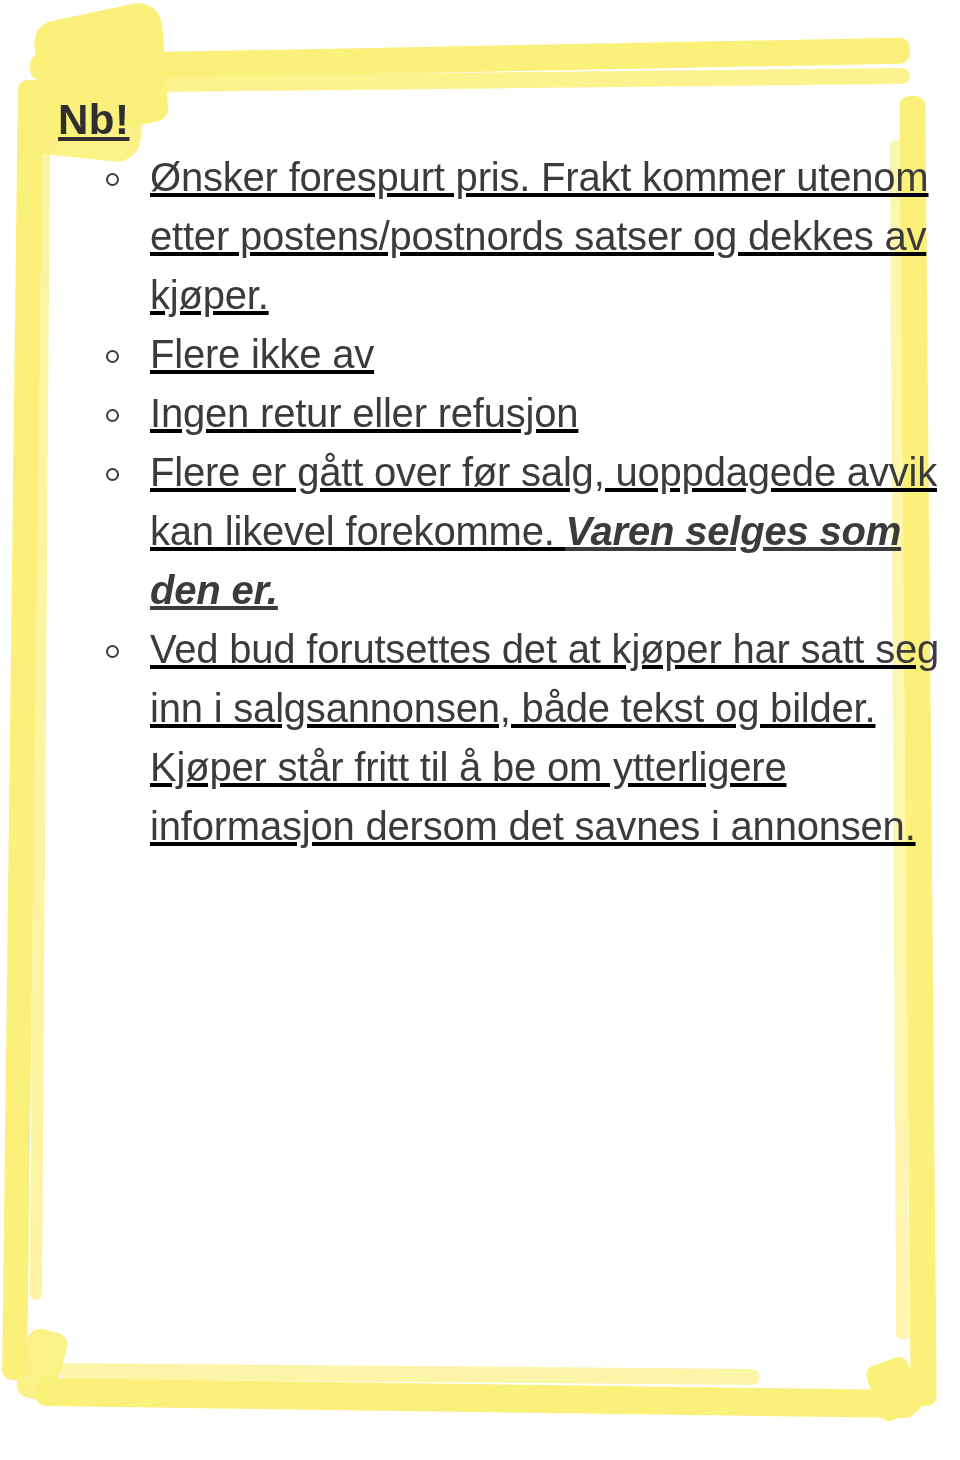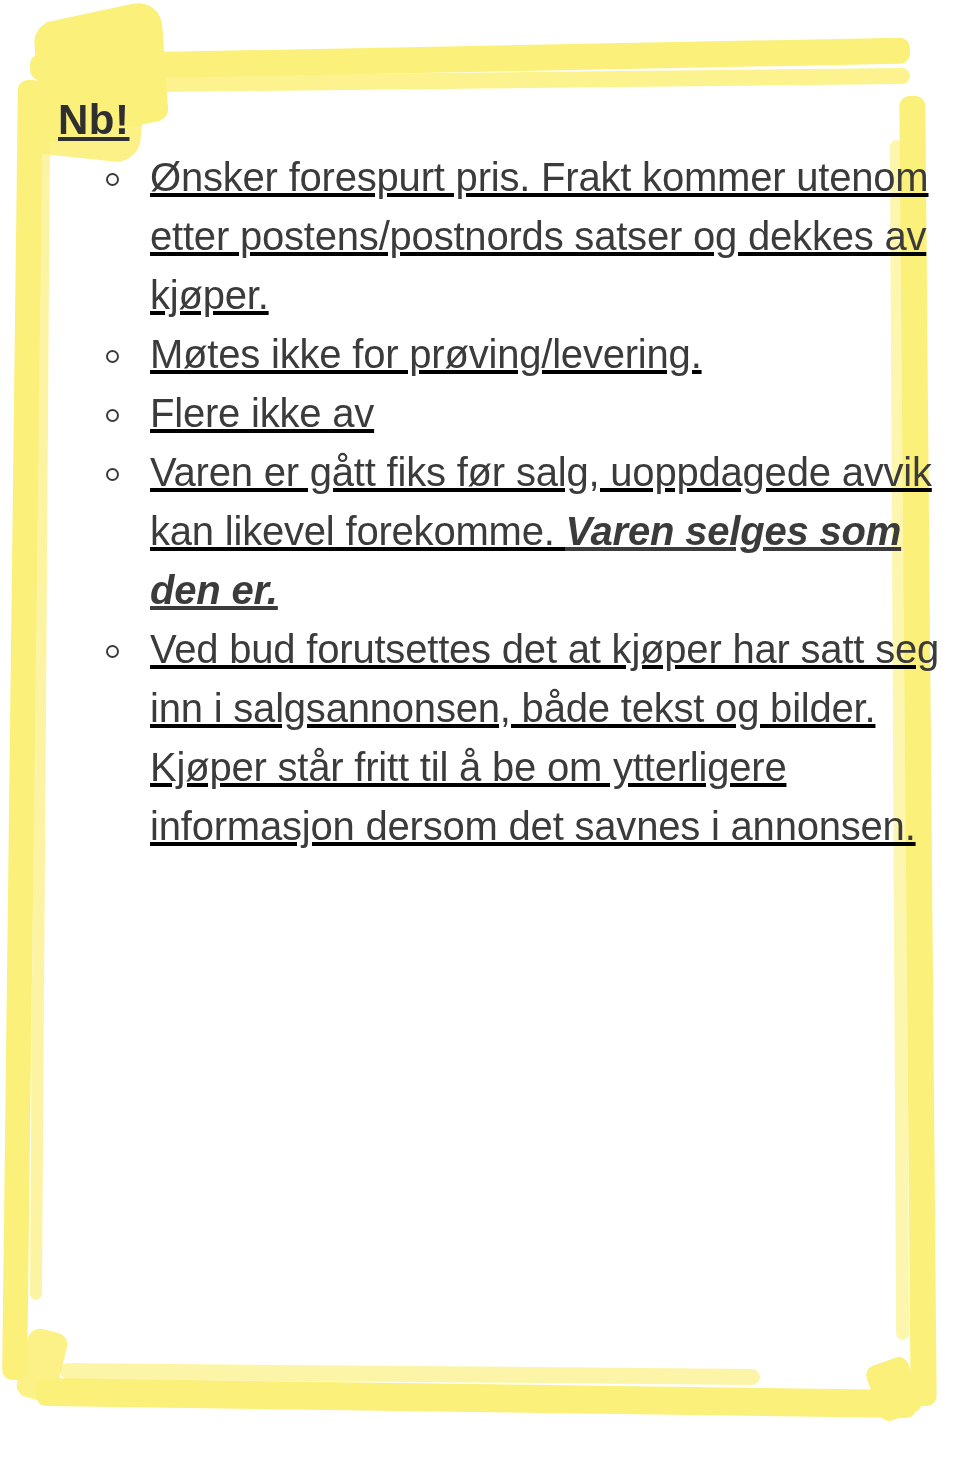--- a/index.html
+++ b/index.html
@@ -208,20 +208,20 @@
   <div class="hl hl-blob2"></div>
   <div class="hl hl-corner-br"></div>
   <div class="hl hl-corner-bl"></div>
 
   <div class="content">
 
     <div class="nb-heading">Nb!</div>
 
     <ul class="notes">
       <li><span>Ønsker forespurt pris. Frakt kommer utenom etter postens/postnords satser og dekkes av kjøper.</span></li>
-      <li><span>Møtes ikke for prøving/levering.</span></li>
       <li><span>Flere ikke av</span></li>
-      <li><span>Varen er gått fiks før salg, uoppdagede avvik kan likevel forekomme. </span><span class="emph">Varen selges som den er.</span></li>
+      <li><span>Ingen retur eller refusjon</span></li>
+      <li><span>Flere er gått over før salg, uoppdagede avvik kan likevel forekomme. </span><span class="emph">Varen selges som den er.</span></li>
       <li><span>Ved bud forutsettes det at kjøper har satt seg inn i salgsannonsen, både tekst og bilder. Kjøper står fritt til å be om ytterligere informasjon dersom det savnes i annonsen.</span></li>
     </ul>
 
   </div>
 </div>
 
 </body></html>

